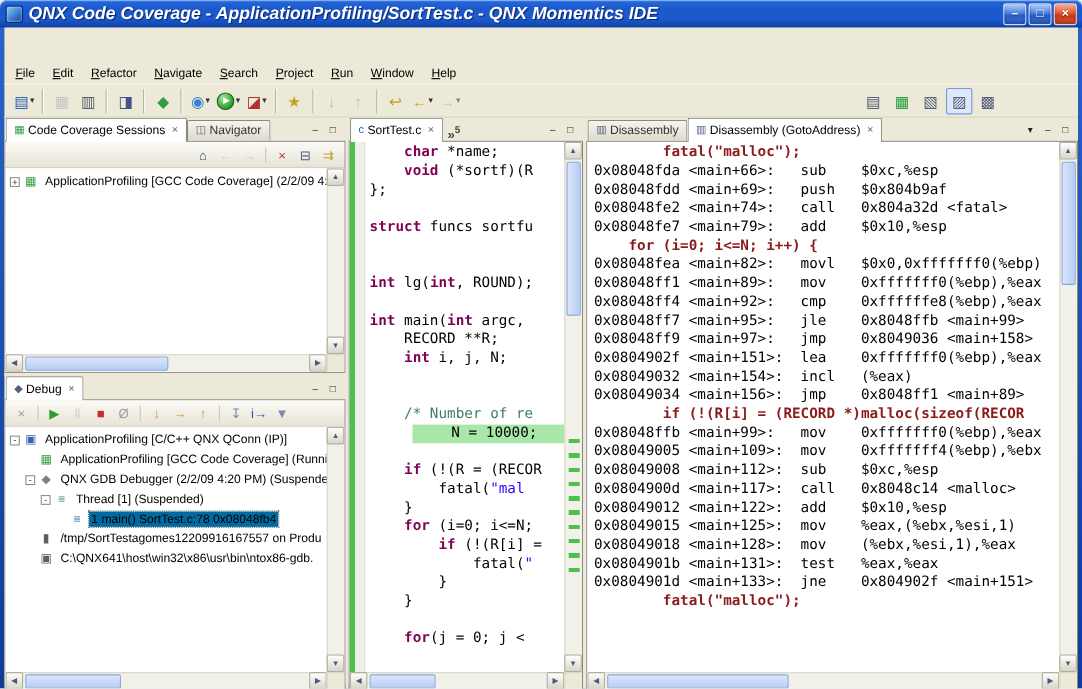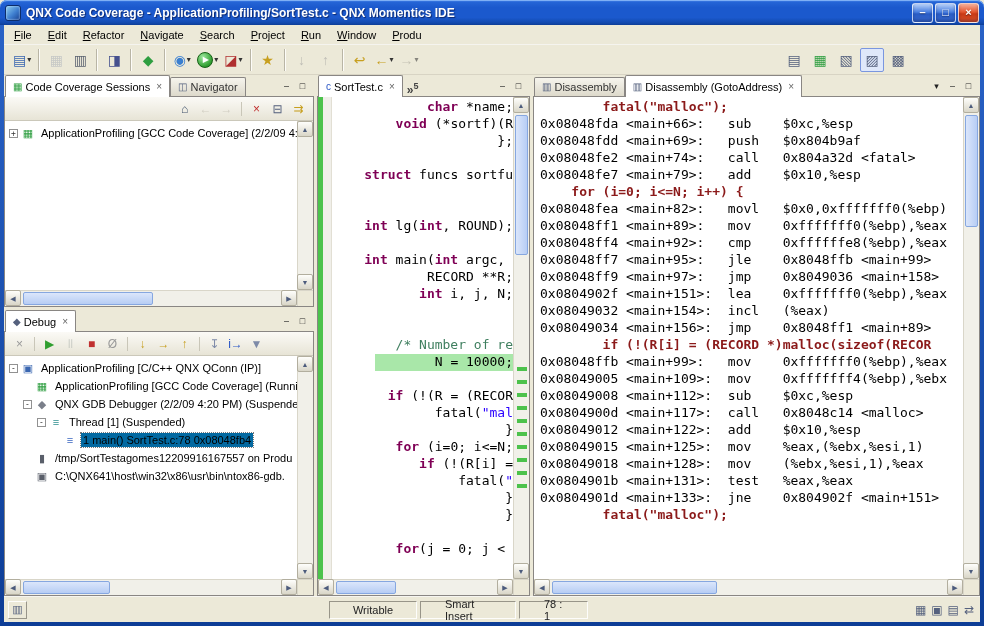--- a/index.html
+++ b/index.html
@@ -5,30 +5,30 @@
   html,body{margin:0;padding:0;}
   body{width:984px;height:626px;overflow:hidden;font-family:"Liberation Sans",sans-serif;font-size:11px;background:#ece9d8;}
   *{box-sizing:border-box;}
 
   .frame{position:relative;width:984px;height:626px;background:linear-gradient(#2a63c8,#0d3d96);border-radius:7px 7px 0 0;}
   .titlebar{position:absolute;top:0;left:0;right:0;height:25px;border-radius:7px 7px 0 0;
     background:linear-gradient(180deg,#5a96f2 0%,#2565d6 8%,#1b59cd 30%,#1b59cd 70%,#1148ad 92%,#0d3d96 100%);
     box-shadow:inset 0 1px 0 #7fb0f5;display:flex;align-items:center;gap:5px;padding:0 5px;}
   .app-icon{width:16px;height:16px;border-radius:3px;flex:none;
     background:linear-gradient(135deg,#8fd0f0 0%,#3f7fd0 55%,#173f8f 100%);border:1px solid #0c2d6b;box-shadow:inset 0 0 2px #cfe6ff;}
-  .title-text{flex:1;color:#fff;font-weight:bold;font-size:12px;white-space:nowrap;overflow:hidden;text-shadow:1px 1px 1px rgba(10,30,90,.85);}
+  .title-text{flex:1;color:#fff;font-weight:bold;font-size:16px;white-space:nowrap;overflow:hidden;text-shadow:1px 1px 1px rgba(10,30,90,.85);font-style:italic;}
   .win-controls{display:flex;gap:2px;flex:none;}
   .win-btn{width:21px;height:20px;border-radius:3px;border:1px solid rgba(255,255,255,.7);color:#fff;font-size:11px;font-weight:bold;
     display:flex;align-items:center;justify-content:center;line-height:1;text-shadow:0 1px 1px rgba(0,0,0,.45);
     background:linear-gradient(#b7d0f8 0%,#4a7fe0 45%,#2a5cc4 55%,#3568ce 100%);box-shadow:inset 0 -2px 3px rgba(0,0,40,.3);}
   .win-btn.close{background:linear-gradient(#f6b09a 0%,#e4552f 45%,#c83a17 55%,#d8502a 100%);}
 
   .client{position:absolute;top:25px;left:4px;right:4px;bottom:4px;background:#ece9d8;}
 
-  .menubar{height:20px;display:flex;align-items:center;padding-left:2px;border-bottom:1px solid #f5f4ef;}
+  .menubar{height:20px;display:flex;align-items:center;padding-left:2px;border-bottom:1px solid #f5f4ef;margin-top:32px;}
   .menu-item{display:inline-block;padding:3px 8px;color:#000;}
   .menu-item::first-letter{text-decoration:underline;}
 
   .toolbar{height:30px;border-bottom:1px solid #d8d4c4;display:flex;align-items:center;padding:0 6px;}
   .tb-left{display:flex;align-items:center;}
   .tb-right{margin-left:auto;display:flex;align-items:center;gap:2px;margin-right:64px;}
   .tb-btn{height:24px;min-width:24px;display:flex;align-items:center;justify-content:center;border:1px solid transparent;border-radius:2px;padding:0 2px;gap:1px;}
   .tb-btn .glyph{font-size:14px;line-height:1;}
   .tb-btn.disabled{opacity:.55;}
   .tb-btn.pressed{border-color:#7a96df;background:#dfe8fa;}
@@ -76,21 +76,21 @@
   .expander{width:9px;height:9px;border:1px solid #919191;background:#fff;color:#333;font:8px/7px "DejaVu Sans Mono",monospace;text-align:center;margin-right:3px;flex:none;}
   .expander.hidden{visibility:hidden;}
   .tree-icon{width:14px;height:14px;display:flex;align-items:center;justify-content:center;font-size:11px;margin-right:4px;flex:none;line-height:1;}
   .tree-label{padding:1px 2px;}
   .tree-label.selected{background:#0369a1;outline:1px dotted #7a7a7a;}
 
   .code-wrap{position:absolute;left:0;top:0;right:16px;bottom:16px;display:flex;overflow:hidden;}
   .cov-strip{width:5px;background:var(--covgreen,#4cc24c);flex:none;}
   .ruler{width:9px;background:#f0efe9;border-right:1px solid #e2dfd4;flex:none;}
   .code-lines{flex:1;padding-top:2px;overflow:hidden;}
-  .code-line{height:17px;line-height:17px;font:13px "DejaVu Sans Mono",monospace;white-space:pre;padding-left:4px;text-align:right;}
+  .code-line{height:17px;line-height:17px;font:13px "DejaVu Sans Mono",monospace;white-space:pre;padding-left:4px;}
   .code-line.hl{background:var(--hl,#a9e7a9);margin-left:43px;}
   .tok-p{color:#000;}
   .tok-k{color:var(--kw,#7f0055);font-weight:bold;}
   .tok-s{color:var(--str,#2a00ff);}
   .tok-c{color:var(--com,#3f7f5f);}
 
   .disasm-wrap{position:absolute;left:0;top:0;right:16px;bottom:16px;overflow:hidden;padding:2px 0 0 6px;}
   .asm-line{height:17px;line-height:17px;font:13px "DejaVu Sans Mono",monospace;white-space:pre;color:#000;}
   .asm-line.src{color:var(--srcline,#8b1a1a);font-weight:bold;}
 
@@ -136,21 +136,21 @@
   <div class="client">
     <div class="menubar" id="menubar">
         <div class="menu-item">File</div>
         <div class="menu-item">Edit</div>
         <div class="menu-item">Refactor</div>
         <div class="menu-item">Navigate</div>
         <div class="menu-item">Search</div>
         <div class="menu-item">Project</div>
         <div class="menu-item">Run</div>
         <div class="menu-item">Window</div>
-        <div class="menu-item">Produ</div>
+        <div class="menu-item">Help</div>
       </div>
 
     <div class="toolbar">
       <div class="tb-left" id="tb-left">
           <div class="tb-btn">
             <span class="glyph" style="color: rgb(58, 102, 176);">▤</span>
             <span class="dd">▾</span>
           </div>
           <div class="tb-sep"></div>
           <div class="tb-btn disabled">

